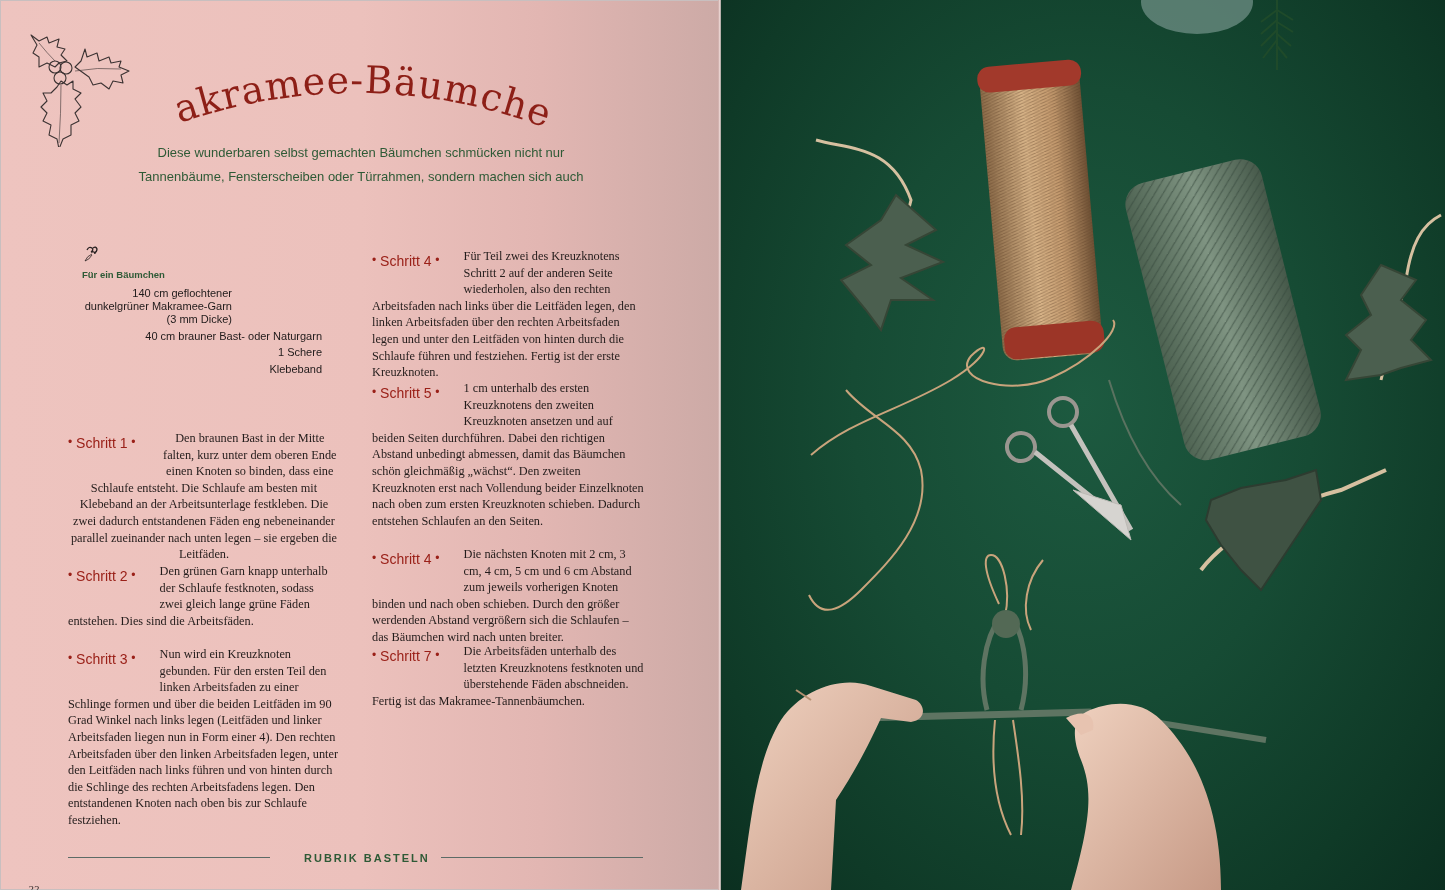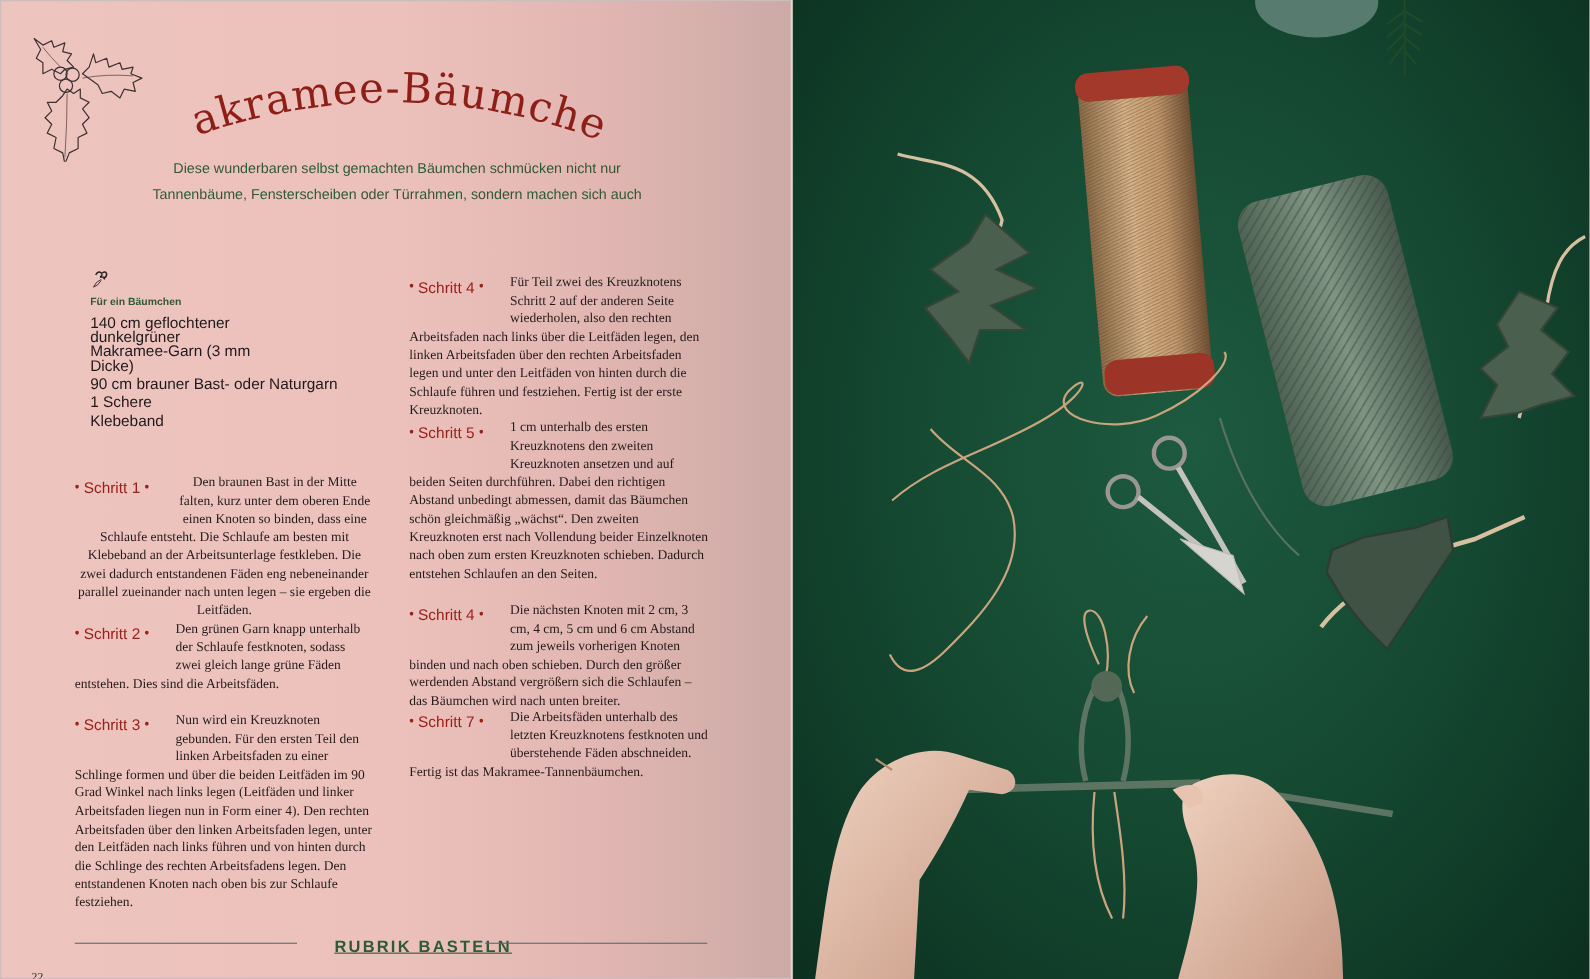--- a/index.html
+++ b/index.html
@@ -22,33 +22,33 @@
 
     .intro {
       position: absolute; left: 95px; top: 140px; width: 530px;
       text-align: center; color: #2e5a36;
       font-family: "Liberation Sans", sans-serif; font-size: 13px; line-height: 24px;
     }
 
     .materials { position: absolute; left: 67px; top: 244px; width: 240px; font-family: "Liberation Sans", sans-serif; margin-left: 14px; }
     .yarn-icon { width: 16px; height: 18px; display: block; margin-bottom: 6px; margin-left: 1px; }
     .mat-head { font-size: 9.5px; font-weight: bold; color: #2e5a36; margin-bottom: 7px; }
-    .mat-item { font-size: 14px; color: #1f1a1a; line-height: 13px; margin-bottom: 3.5px; }
+    .mat-item { font-size: 11px; color: #1f1a1a; line-height: 13px; margin-bottom: 3.5px; text-align: right; }
 
     .step { position: absolute; width: 272px; font-family: "Liberation Serif", serif; font-size: 12.3px; line-height: 16.6px; color: #231c1b; }
     .step-label {
       float: left; font-family: "Liberation Sans", sans-serif; font-size: 14px; color: #9a2018;
       margin-right: 24px; margin-top: 4px; line-height: 16px; height: 30px;
     }
     .step-label .dot { font-size: 12px; vertical-align: 2px; }
 
     .footer { position: absolute; left: 0; top: 848px; width: 721px; height: 20px; }
     .page-num { position: absolute; left: 27px; top: 2px; font-family: "Liberation Serif", serif; font-style: italic; font-size: 11px; color: #2a2424; margin-top: 32px; }
     .rule { position: absolute; top: 8px; height: 1px; background: #5c6b66; }
-    .rubrik { position: absolute; left: 303px; top: 3px; font-family: "Liberation Sans", sans-serif; font-weight: bold; font-size: 15px; letter-spacing: 2px; color: #2e5a36; text-decoration: underline; }
+    .rubrik { position: absolute; left: 303px; top: 3px; font-family: "Liberation Sans", sans-serif; font-weight: bold; font-size: 11px; letter-spacing: 2px; color: #2e5a36; }
 
     .photo { position: absolute; left: 0; top: 0; width: 724px; height: 890px; }
   </style>
 </head>
 <body>
 
 <div class="spread">
 
   <div class="page-left">
 
@@ -83,21 +83,21 @@
     <div class="materials">
       <svg class="yarn-icon" viewBox="0 0 16 18">
         <g fill="none" stroke="#2a2222" stroke-width="1.3">
           <path d="M4,5 Q6,1 9,3 Q11,5 8,7 Q12,6 12,9"></path>
           <path d="M10,3 Q13,1 14,4 Q14,7 11,8"></path>
           <path d="M9,9 Q4,11 2,16 Q6,15 9,10" stroke-width="0.8"></path>
         </g>
       </svg>
       <div class="mat-head">Für ein Bäumchen</div>
       <div class="mat-item" style="width:150px">140 cm geflochtener dunkelgrüner Makramee-Garn (3 mm Dicke)</div>
-      <div class="mat-item">90 cm brauner Bast- oder Naturgarn</div>
+      <div class="mat-item">40 cm brauner Bast- oder Naturgarn</div>
       <div class="mat-item">1 Schere</div>
       <div class="mat-item">Klebeband</div>
     </div>
 
     <div class="step" style="left:67px; top:429px;text-align:center;">
       <span class="step-label"><span class="dot">•</span> <span>Schritt 1</span> <span class="dot">•</span></span>
       <span>Den braunen Bast in der Mitte falten, kurz unter dem oberen Ende einen Knoten so binden, dass eine Schlaufe entsteht. Die Schlaufe am besten mit Klebeband an der Arbeitsunterlage festkleben. Die zwei dadurch entstandenen Fäden eng nebeneinander parallel zueinander nach unten legen – sie ergeben die Leitfäden.</span>
     </div>
     <div class="step" style="left:67px; top:562px;">
       <span class="step-label"><span class="dot">•</span> <span>Schritt 2</span> <span class="dot">•</span></span>

